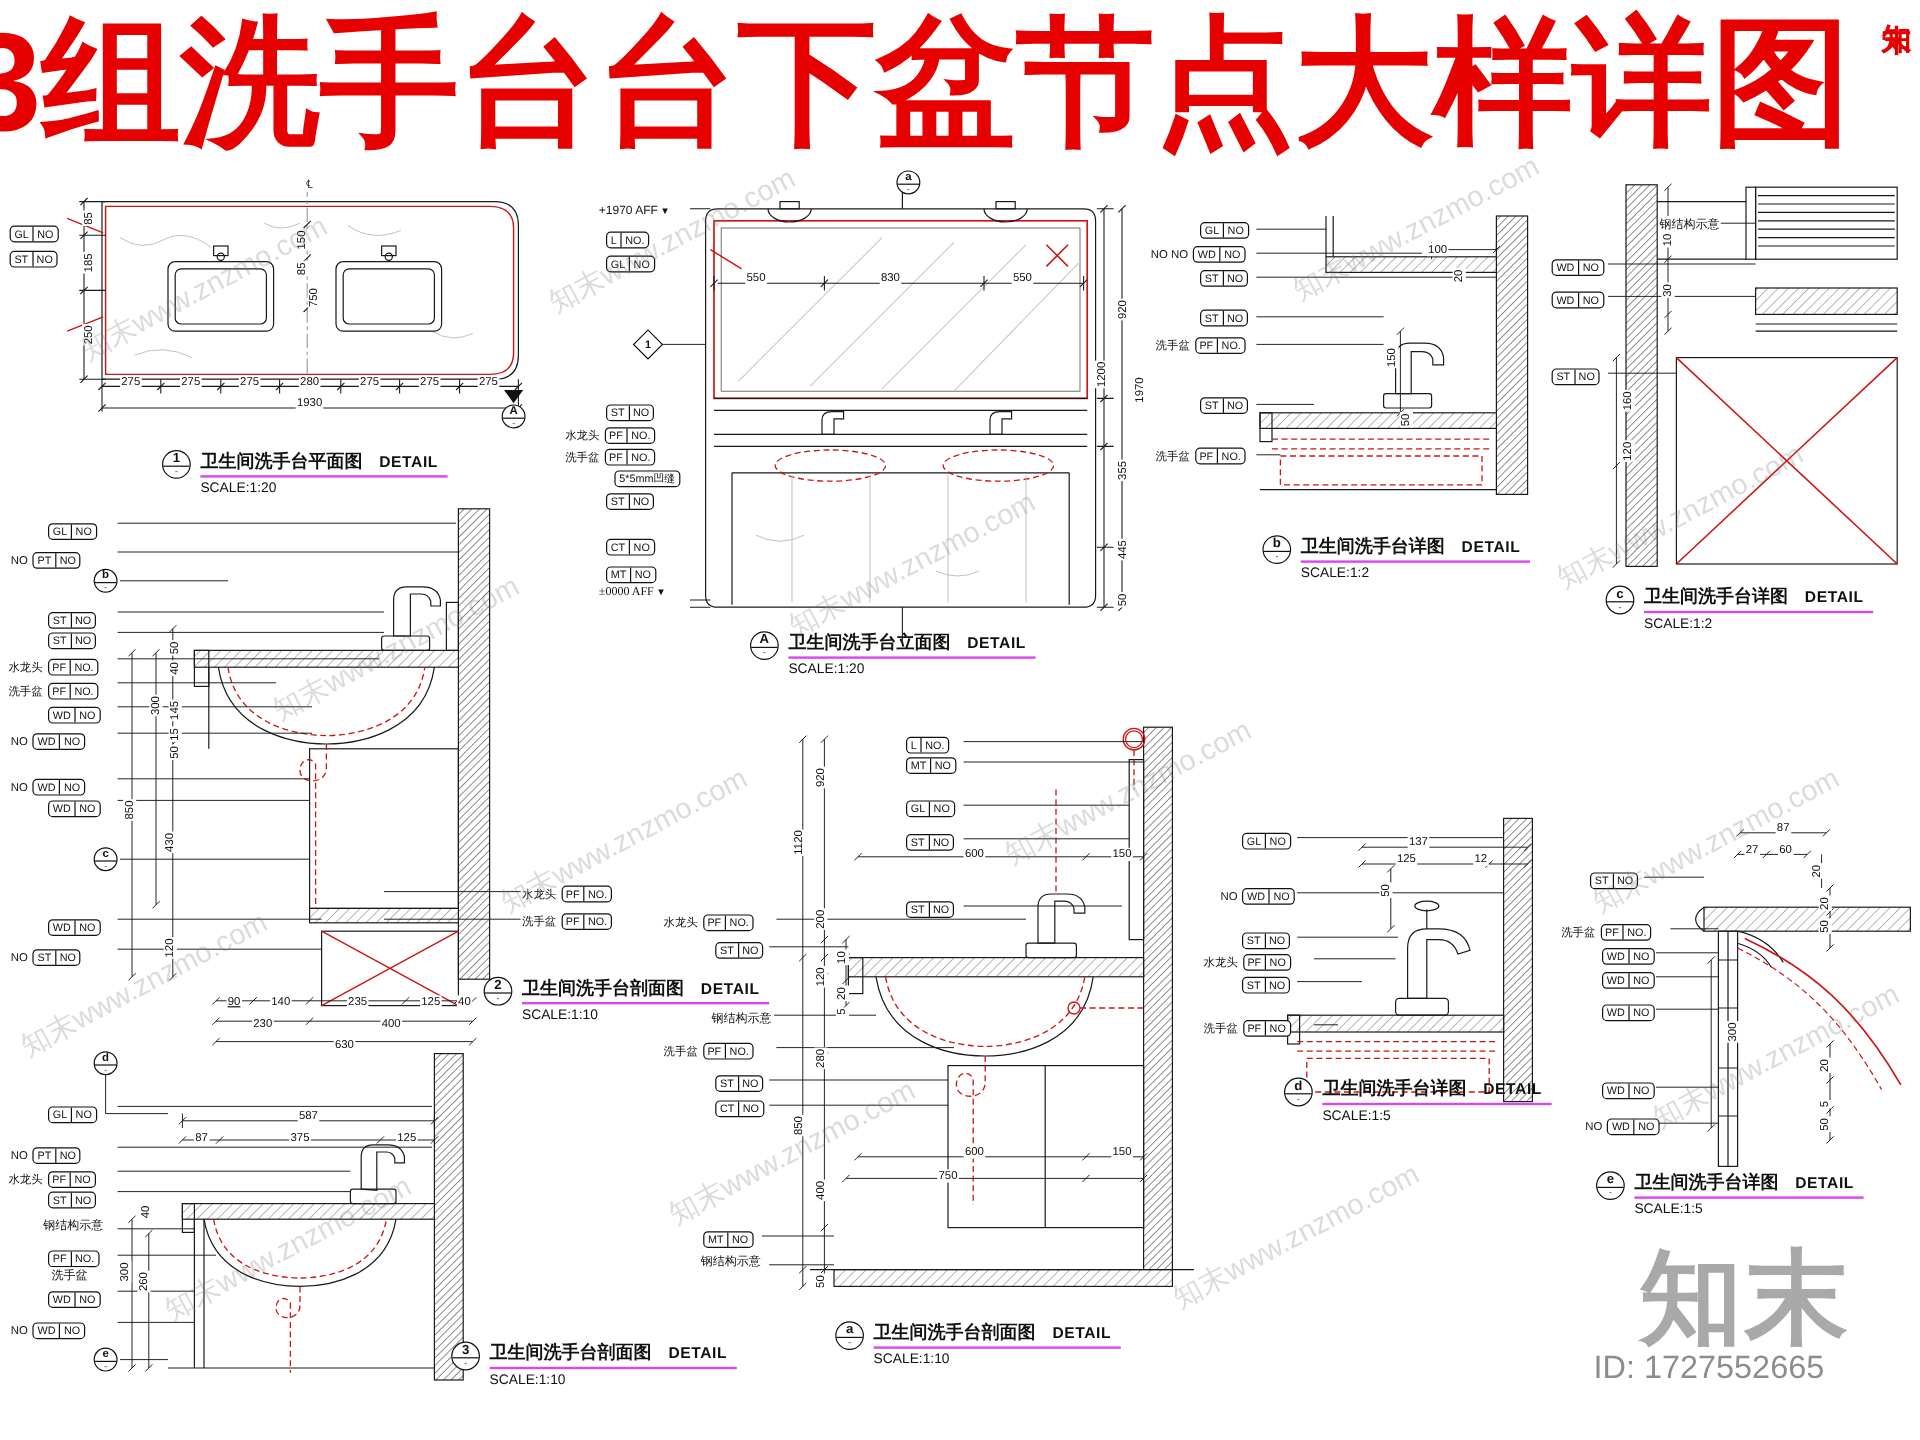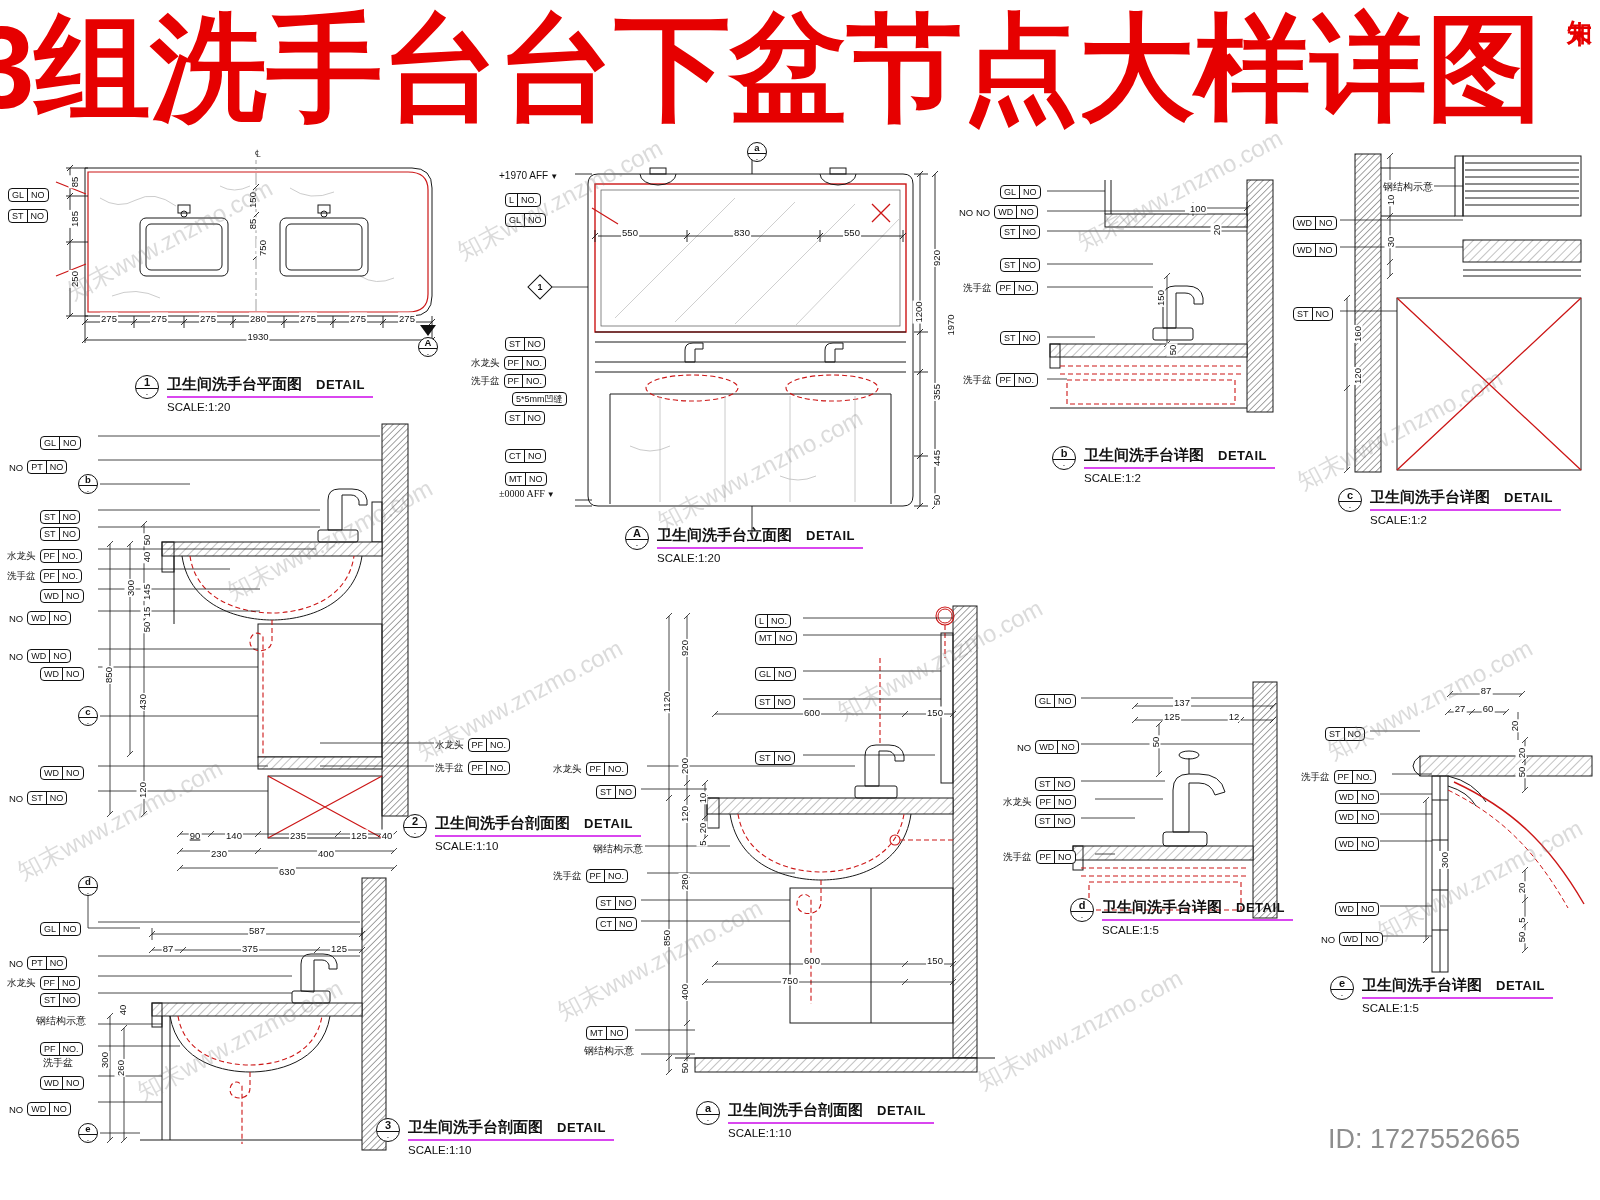--- a/index.html
+++ b/index.html
@@ -350,20 +350,21 @@
       <line x1="205" y1="60" x2="205" y2="110"></line>
       <path d="M202,63 l6,-6 M202,83 l6,-6 M202,113 l6,-6"></path>
       <line x1="106" y1="120" x2="106" y2="260"></line>
       <path d="M103,123 l6,-6 M103,263 l6,-6"></path>
       <line x1="205" y1="190" x2="205" y2="270"></line>
       <path d="M202,193 l6,-6 M202,223 l6,-6 M202,248 l6,-6 M202,273 l6,-6"></path>
       <path d="M50,51 H100 M72,94 H112 M60,114 H112 M60,134 H112 M60,161 H112 M60,226 H112 M62,256 H112"></path>
     </g>
   </svg>
 
+  <div class="brand">知末</div>
   <div class="brand-id">ID: 1727552665</div>
 
 <div class="tag" style="position: absolute; left: 8px; top: 188px;">
       <span class="box">
         <span>GL</span>
         <span>NO</span>
       </span>
     </div>
     <div class="tag" style="position: absolute; left: 8px; top: 209px;">
       <span class="box">

